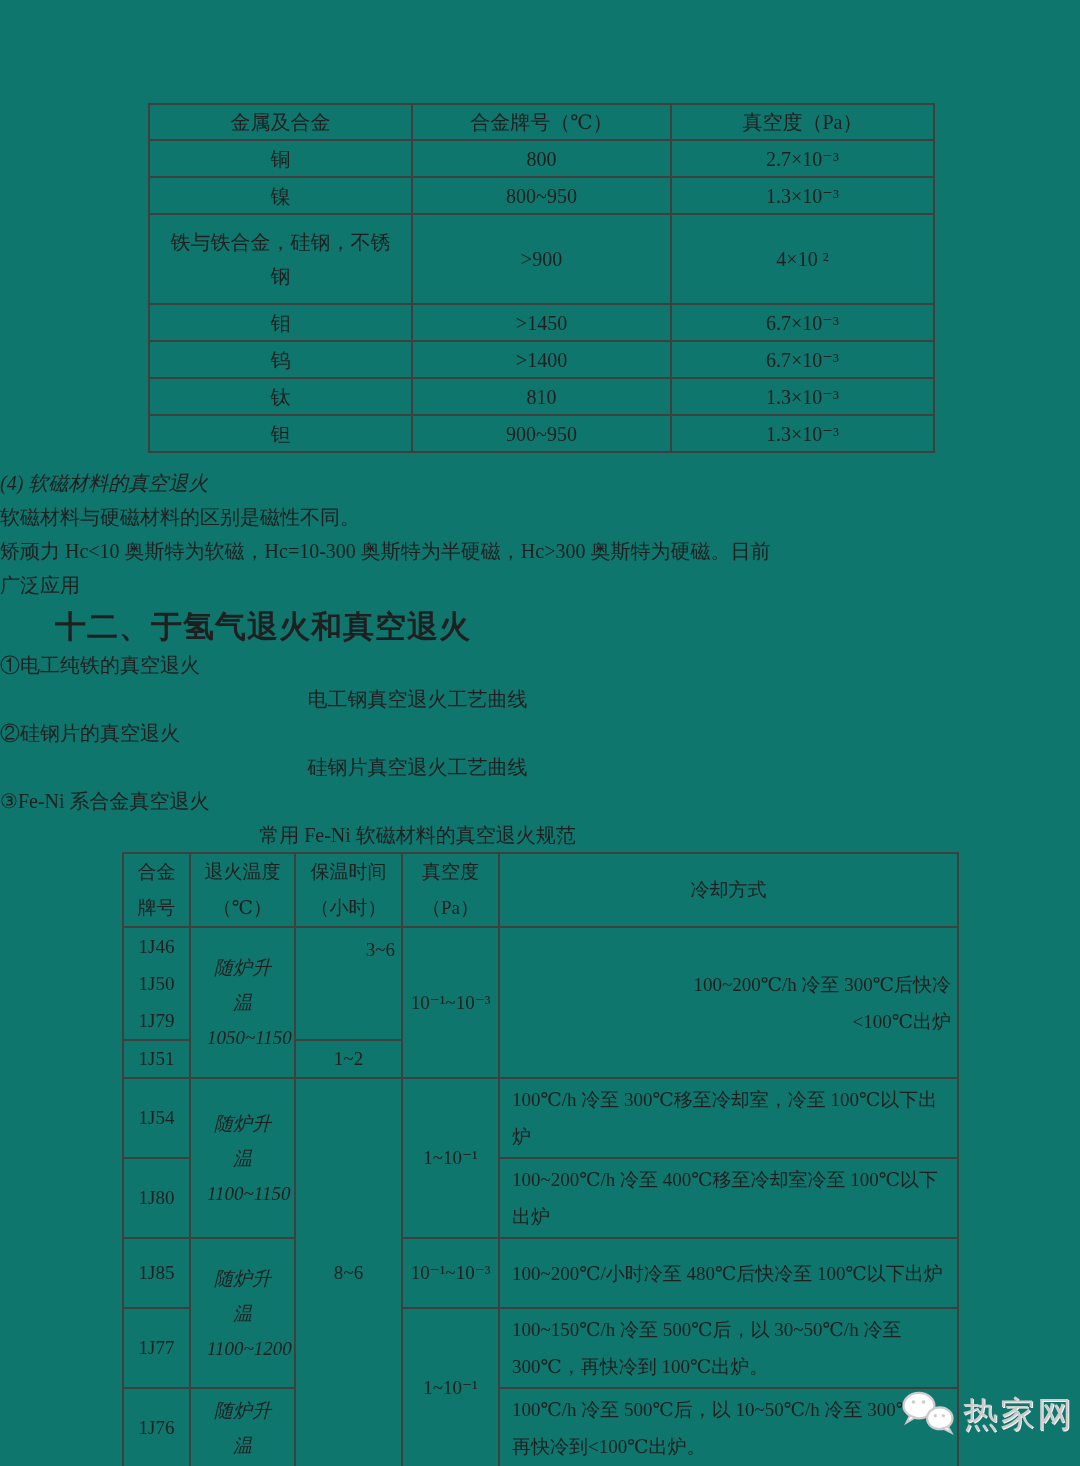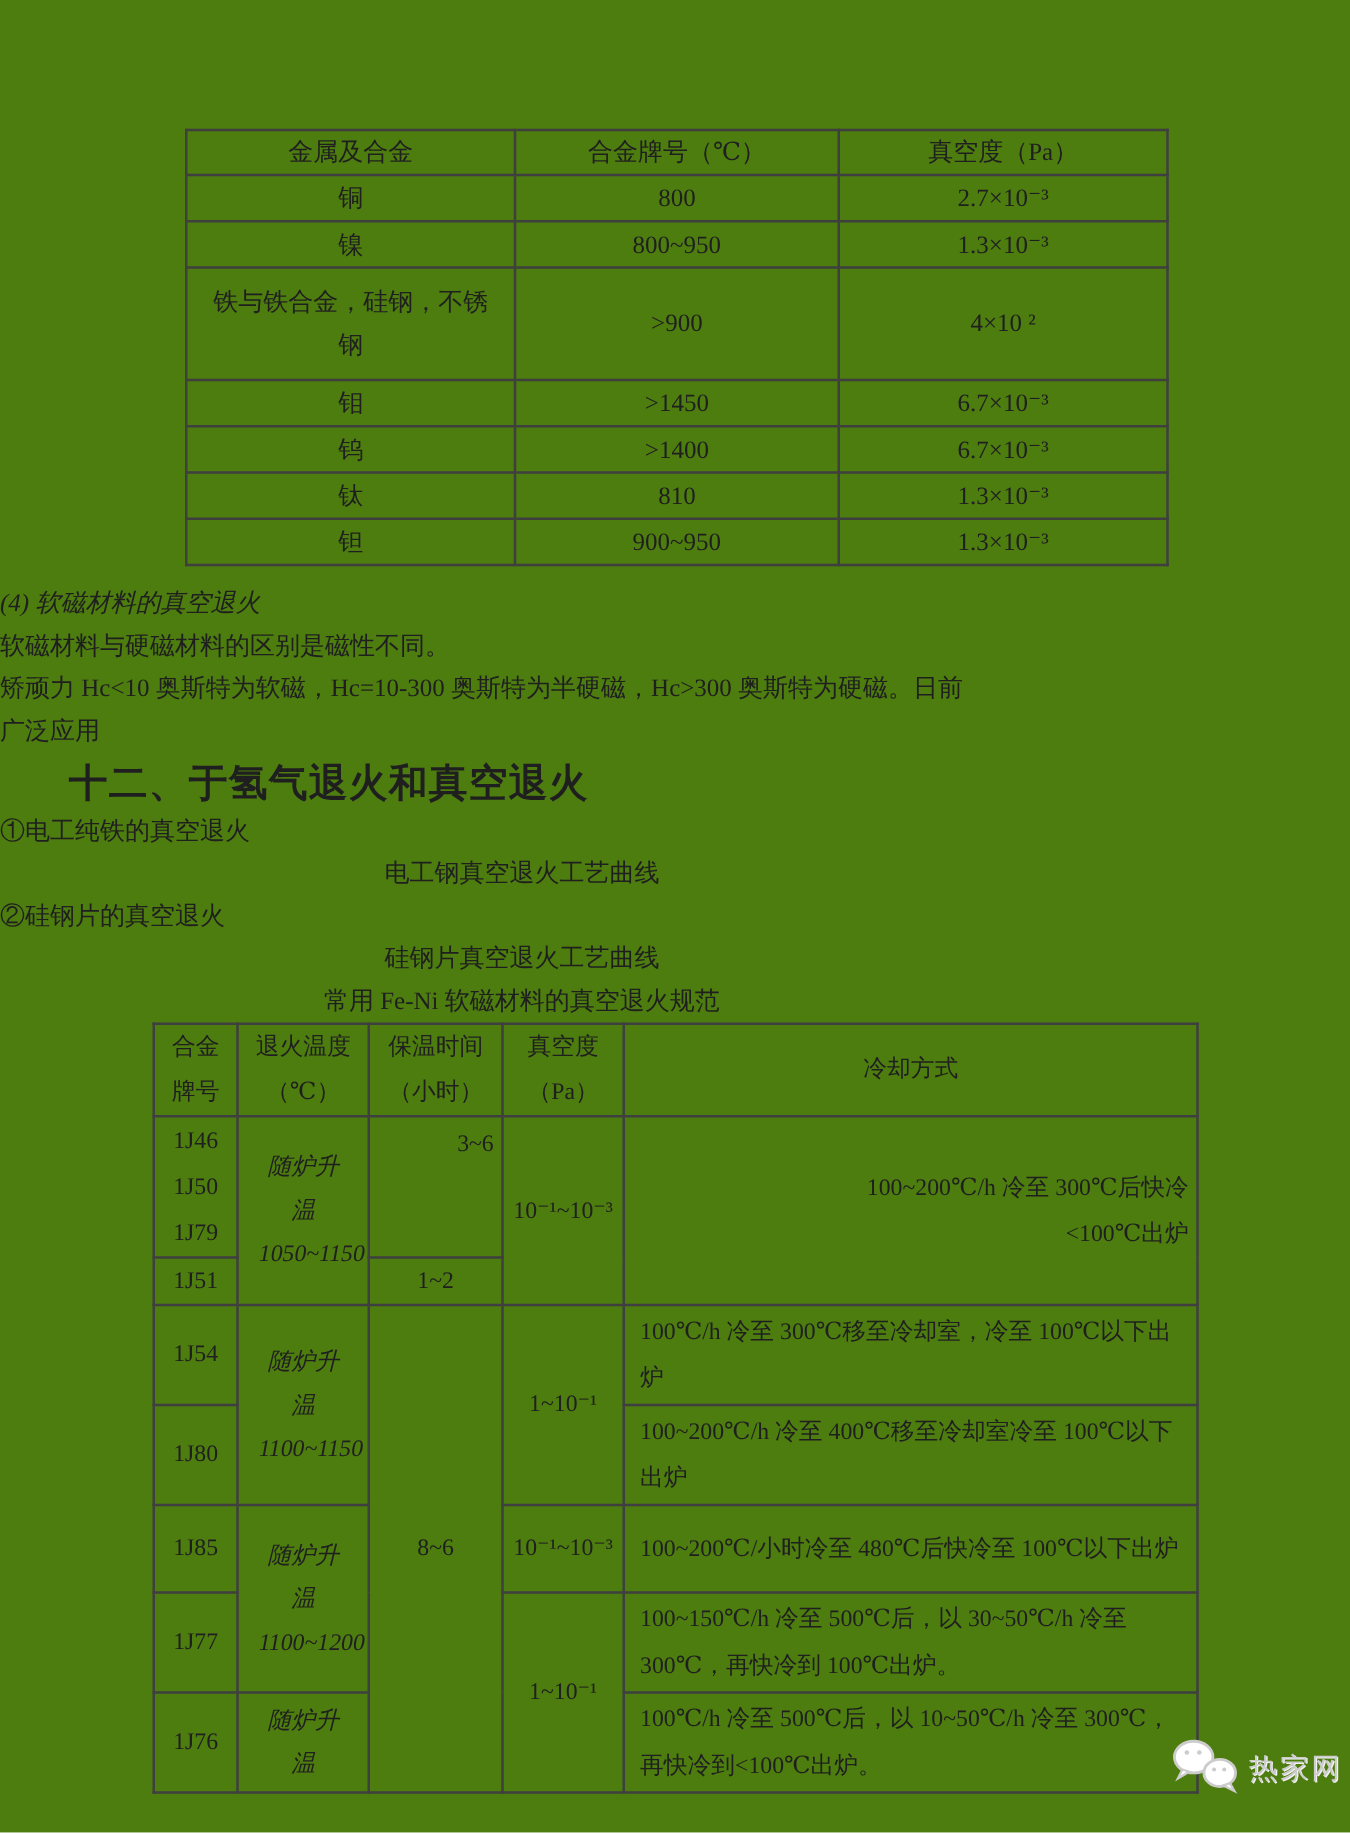--- a/index.html
+++ b/index.html
@@ -1,20 +1,20 @@
 <!DOCTYPE html>
 <html><head>
 <meta charset="utf-8">
 <style>
   html, body { margin: 0; padding: 0; background: #ffffff; }
   .page {
     position: relative;
     width: 1080px;
     height: 1466px;
-    background: #4d7c0f;
+    background: #0f766e;
     overflow: hidden;
     font-family: "Liberation Serif", "DejaVu Serif", serif;
     color: #1f1f1f;
   }
   
   table.t1 {
     border-collapse: collapse;
     table-layout: fixed;
     margin: 103px 0 0 148px;
     width: 785px;
@@ -84,21 +84,21 @@
   
   .watermark {
     position: absolute;
     top: 1388px;
     right: 6px;
     display: flex;
     align-items: center;
     gap: 6px;
   }
   .watermark .wm-text {
-    font-size: 23px;
+    font-size: 35px;
     color: #cccccc;
     text-shadow: 1px 1px 0 #f2f2f2;
     font-family: "Liberation Sans", sans-serif;
     letter-spacing: 2px;
   }
 </style>
 </head>
 <body>
 
 <div class="page">
@@ -159,20 +159,21 @@
     <p class="ind3">矫顽力 Hc&lt;10 奥斯特为软磁，Hc=10-300 奥斯特为半硬磁，Hc&gt;300 奥斯特为硬磁。日前</p>
     <p class="ind3">广泛应用</p>
   </div>
 
   <h1 class="mainheading">十二、于氢气退火和真空退火</h1>
   <div class="bodytext">
     <p class="item1">①电工纯铁的真空退火</p>
     <p class="centerline">电工钢真空退火工艺曲线</p>
     <p class="item2">②硅钢片的真空退火</p>
     <p class="centerline">硅钢片真空退火工艺曲线</p>
+    <p class="item3">③Fe-Ni 系合金真空退火</p>
     <p class="centerline t2title">常用 Fe-Ni 软磁材料的真空退火规范</p>
   </div>
 
   <table class="t2">
     <colgroup>
       <col style="width:67px">
         <col style="width:105px">
         <col style="width:107px">
       <col style="width:97px">
         <col style="width:459px">

